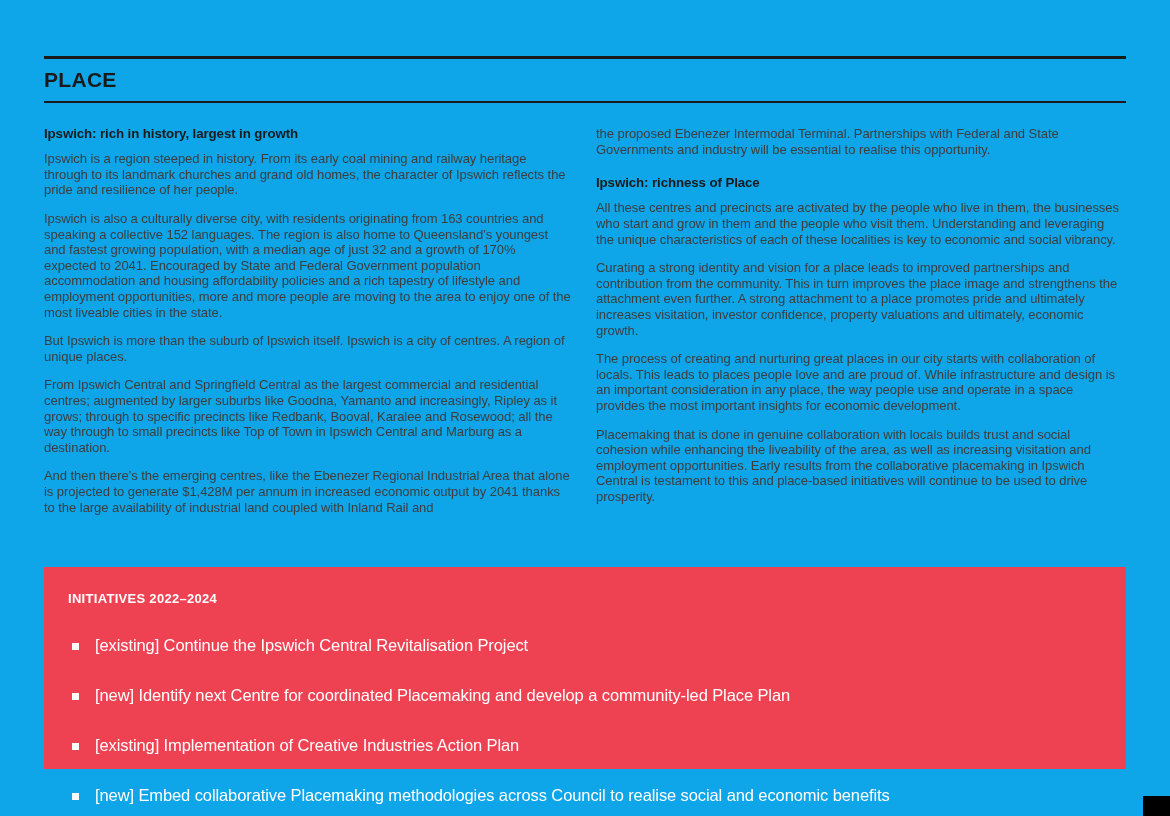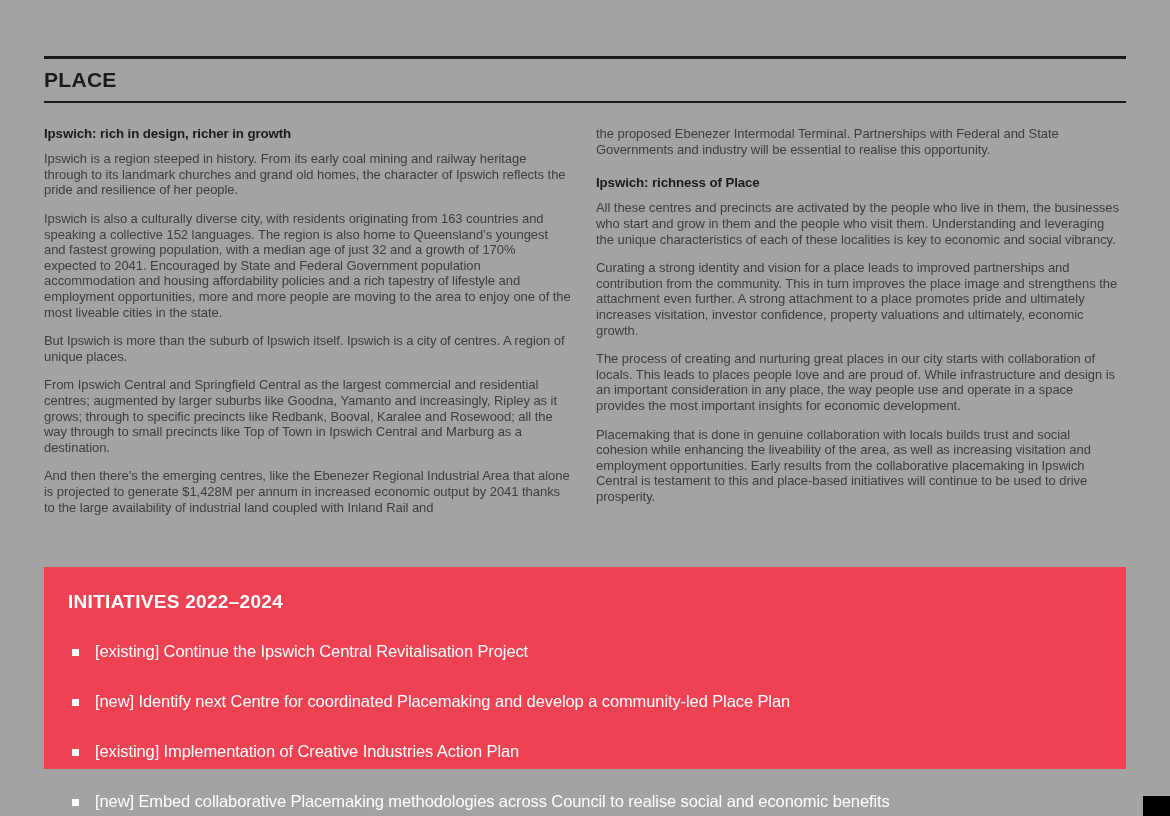--- a/index.html
+++ b/index.html
@@ -13,21 +13,21 @@
     position: relative;
     font-family: "Liberation Sans", sans-serif;
     overflow: hidden;
   }
 
   .page {
     position: absolute;
     left: 0; top: 0;
     width: 1170px;
     height: 816px;
-    background: #a3a3a3;
+    background: #0ea5e9;
   }
 
   
   .rule-top {
     position: absolute;
     left: 44px;
     top: 56px;
     width: 1082px;
     height: 3px;
     background: #1a1a1a;
@@ -85,21 +85,21 @@
     left: 44px;
     top: 567px;
     width: 1082px;
     height: 202px;
     background: #ee4253;
     box-sizing: border-box;
     padding: 25px 40px 0 24px;
   }
   .initiatives-title {
     color: #ffffff;
-    font-size: 19px;
+    font-size: 13px;
     font-weight: bold;
     letter-spacing: 0.3px;
     margin: 0 0 10px 0;
     line-height: 1;
   }
   .init-list {
     list-style: none;
     margin: 0;
     padding: 0;
   }
@@ -135,21 +135,21 @@
 </head>
 <body>
 
 <div class="page">
 
   <div class="rule-top"></div>
   <div class="section-title">PLACE</div>
   <div class="rule-bottom"></div>
 
   <div class="col col-left">
-    <div class="sub-head">Ipswich: rich in design, richer in growth</div>
+    <div class="sub-head">Ipswich: rich in history, largest in growth</div>
     <p class="body">Ipswich is a region steeped in history. From its early coal mining and railway heritage through to its landmark churches and grand old homes, the character of Ipswich reflects the pride and resilience of her people.</p>
     <p class="body">Ipswich is also a culturally diverse city, with residents originating from 163 countries and speaking a collective 152 languages. The region is also home to Queensland’s youngest and fastest growing population, with a median age of just 32 and a growth of 170% expected to 2041. Encouraged by State and Federal Government population accommodation and housing affordability policies and a rich tapestry of lifestyle and employment opportunities, more and more people are moving to the area to enjoy one of the most liveable cities in the state.</p>
     <p class="body">But Ipswich is more than the suburb of Ipswich itself. Ipswich is a city of centres. A region of unique places.</p>
     <p class="body">From Ipswich Central and Springfield Central as the largest commercial and residential centres; augmented by larger suburbs like Goodna, Yamanto and increasingly, Ripley as it grows; through to specific precincts like Redbank, Booval, Karalee and Rosewood; all the way through to small precincts like Top of Town in Ipswich Central and Marburg as a destination.</p>
     <p class="body">And then there’s the emerging centres, like the Ebenezer Regional Industrial Area that alone is projected to generate $1,428M per annum in increased economic output by 2041 thanks to the large availability of industrial land coupled with Inland Rail and</p>
   </div>
 
   <div class="col col-right">
     <p class="body">the proposed Ebenezer Intermodal Terminal. Partnerships with Federal and State Governments and industry will be essential to realise this opportunity.</p>
     <div class="sub-head">Ipswich: richness of Place</div>

